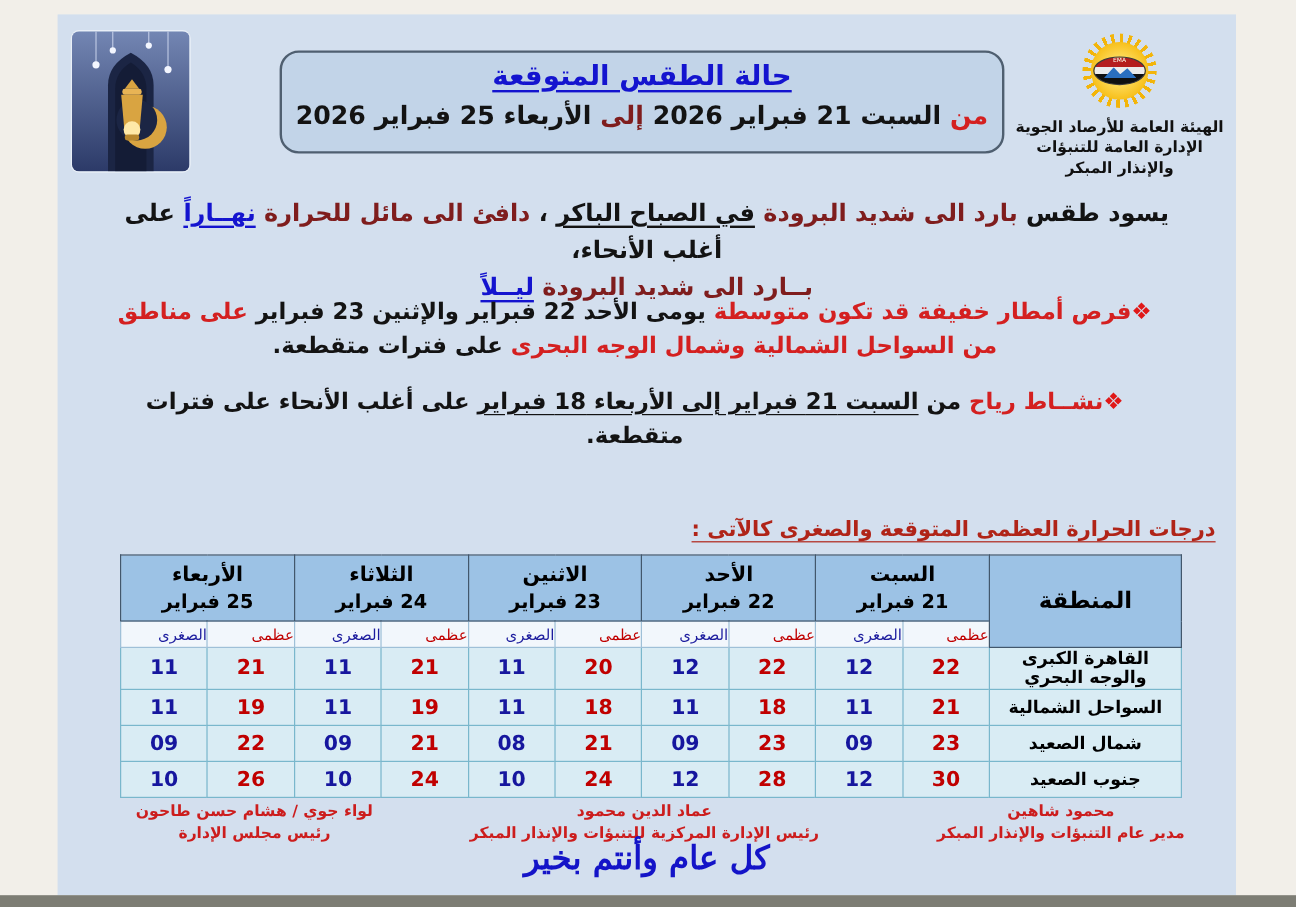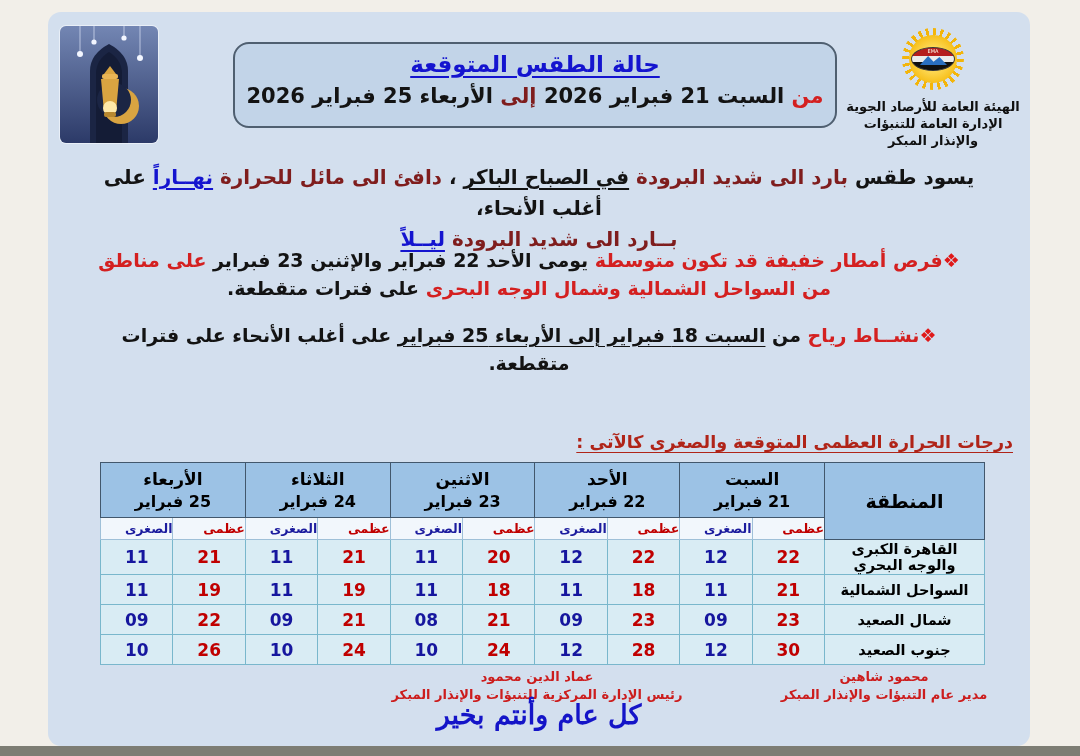--- a/index.html
+++ b/index.html
@@ -3,21 +3,20 @@
 <meta charset="utf-8">
 <style>
   html,body{margin:0;padding:0;}
   .screen{
     position:relative;width:1080px;height:756px;overflow:hidden;
     background:#f2efe9;font-family:"DejaVu Sans",sans-serif;
   }
   .doc{
     position:absolute;left:48px;top:12px;width:982px;height:734px;
     background:#d3dfee;
-    border-radius:13px;
   }
   .bottom-strip{position:absolute;left:0;bottom:0;width:1080px;height:10px;background:#7d7d74;}
 
   
   .lantern{position:absolute;left:12px;top:14px;width:98px;height:117px;border-radius:6px;overflow:hidden;box-shadow:0 0 0 1px rgba(255,255,255,.5);}
   .title-box{
     position:absolute;left:185px;top:30px;width:604px;height:86px;box-sizing:border-box;
     background:#c2d4e8;border:2px solid #4f5f70;border-radius:16px;text-align:center;padding-top:7px;
   }
   .title-main{font-size:23px;font-weight:bold;color:#1414cf;text-decoration:underline;text-underline-offset:4px;direction:rtl;}
@@ -50,21 +49,21 @@
   .caption{position:absolute;right:17px;top:420px;direction:rtl;color:#b02418;font-weight:bold;
            font-size:17.5px;text-decoration:underline;text-underline-offset:4px;}
   .table-wrap{position:absolute;left:52px;top:450px;width:885px;}
   table{width:100%;border-collapse:collapse;direction:rtl;table-layout:fixed;}
   col.region-col{width:160px;}
   thead th{padding:0;}
   .corner-cell{background:#9cc2e5;border:1px solid #42576c;font-size:19px;font-weight:bold;color:#000;}
   .day-cell{background:#9cc2e5;border:1px solid #42576c;height:54px;color:#000;}
   .day-name{font-size:17px;font-weight:bold;line-height:24px;}
   .day-date{font-size:16px;font-weight:bold;line-height:22px;}
-  .sub{background:#f2f7fc;border:1px solid #9fc0d8;height:21px;font-size:12.5px;font-weight:bold;padding-left:40px;}
+  .sub{background:#f2f7fc;border:1px solid #9fc0d8;height:21px;font-size:12.5px;font-weight:normal;padding-left:40px;}
   .sub-max{color:#c00000;}
   .sub-min{color:#1c1c9e;}
   tbody td,tbody th{background:#d9ecf4;border:1px solid #79b7cc;height:27px;text-align:center;}
   .region-cell{font-size:14.5px;font-weight:bold;color:#000;}
   .t-max{color:#c00000;font-weight:bold;font-size:17px;}
   .t-min{color:#16169e;font-weight:bold;font-size:17px;}
 
   
   .sig{position:absolute;top:656px;text-align:center;color:#cc1d1d;font-weight:bold;
        font-size:13px;line-height:18px;direction:rtl;}
@@ -133,21 +132,21 @@
       <span>يسود طقس </span><span class="t-blue">بارد الى شديد البرودة </span><span class="t-black-u">في الصباح الباكر</span><span> ، </span><span class="t-blue">دافئ الى مائل للحرارة </span><span class="t-blue-u">نهــاراً</span><span> على أغلب الأنحاء،</span>
       <br>
       <span class="t-blue">بــارد الى شديد البرودة </span><span class="t-blue-u">ليــلاً</span>
     </div>
 
     <div class="bullets">
       <p class="bullet">
         <span class="marker">❖</span><span class="t-red">فرص أمطار خفيفة قد تكون متوسطة</span><span> يومى الأحد 22 فبراير والإثنين 23 فبراير </span><span class="t-red">على مناطق من السواحل الشمالية وشمال الوجه البحرى</span><span> على فترات متقطعة.</span>
       </p>
       <p class="bullet">
-        <span class="marker">❖</span><span class="t-red">نشــاط رياح</span><span> من </span><span class="t-black-u">السبت 18 فبراير إلى الأربعاء 25 فبراير</span><span> على أغلب الأنحاء على فترات متقطعة.</span>
+        <span class="marker">❖</span><span class="t-red">نشــاط رياح</span><span> من </span><span class="t-black-u">السبت 21 فبراير إلى الأربعاء 18 فبراير</span><span> على أغلب الأنحاء على فترات متقطعة.</span>
       </p>
     </div>
 
     <div class="caption">درجات الحرارة العظمى المتوقعة والصغرى كالآتى :</div>
 
     <div class="table-wrap">
       <table>
         <colgroup>
           <col class="region-col">
           <col>
@@ -256,18 +255,22 @@
     </div>
 
     <div class="sig sig-right">
       <div>محمود شاهين</div>
       <div>مدير عام التنبؤات والإنذار المبكر</div>
     </div>
     <div class="sig sig-center">
       <div>عماد الدين محمود</div>
       <div>رئيس الإدارة المركزية للتنبؤات والإنذار المبكر</div>
     </div>
+    <div class="sig sig-left">
+      <div>لواء جوي / هشام حسن طاحون</div>
+      <div>رئيس مجلس الإدارة</div>
+    </div>
 
     <div class="footer">كل عام وأنتم بخير</div>
   </div>
 
   <div class="bottom-strip"></div>
 </div>
 
 </body></html>

